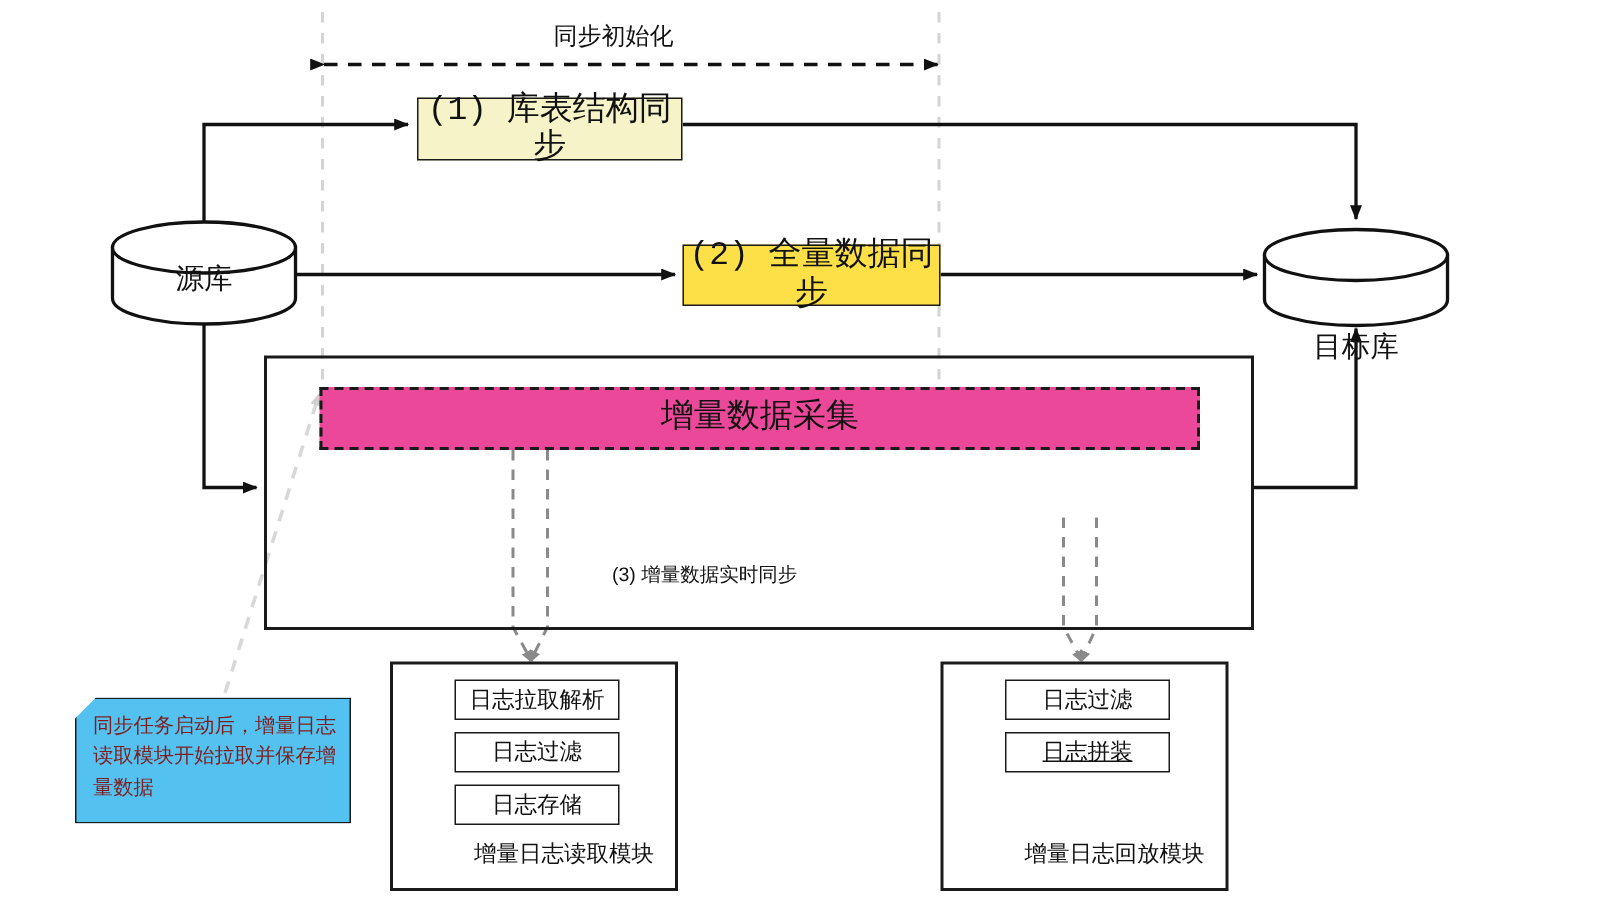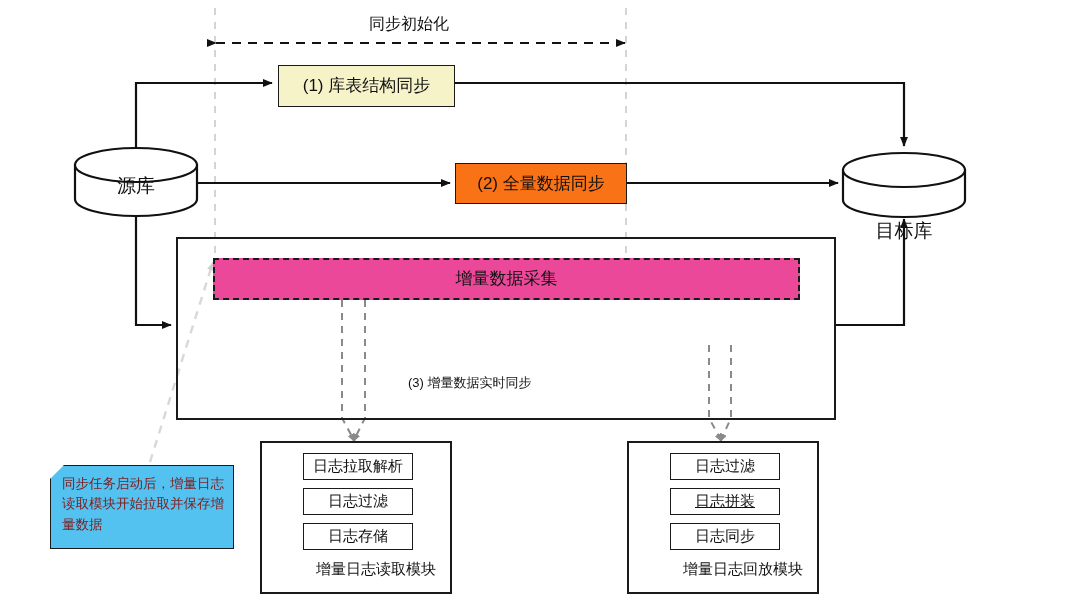--- a/index.html
+++ b/index.html
@@ -8,23 +8,23 @@
     font-family:"Liberation Sans","DejaVu Sans",sans-serif;
     overflow:hidden;position:relative;
   }
   #stage{position:absolute;inset:0;width:1080px;height:608px;}
   svg#wires{position:absolute;left:0;top:0;width:1080px;height:608px;pointer-events:none;}
 
   .node{position:absolute;box-sizing:border-box;display:flex;align-items:center;justify-content:center;
         text-align:center;color:#111111;}
 
   
-  .pbox{border:1.6px solid #1a1a1a;font-size:17px;line-height:1.15;}
+  .pbox{border:1.6px solid #1a1a1a;font-size:22px;line-height:1.15;font-family:Liberation Mono, monospace;}
   .pbox.yellow{background:#f6f3c8;}
-  .pbox.green {background:#f97316;}
+  .pbox.green {background:#fde047;}
   .pbox.blue  {background:#54c2f0;}
   .pbox.graydash{background:#ec4899;border:2px dashed #1a1a1a;}
 
   
   .outerbox{position:absolute;box-sizing:border-box;border:2px solid #1a1a1a;background:transparent;}
   .outerlabel{position:absolute;font-size:13px;color:#111;white-space:nowrap;}
 
   
   .panel{position:absolute;box-sizing:border-box;border:2px solid #1a1a1a;background:#ffffff;}
   .panel .slot{position:absolute;box-sizing:border-box;border:1.8px solid #1a1a1a;background:#fff;
@@ -136,21 +136,20 @@
   <div class="panel" style="left:260px;top:441px;width:192px;height:153px;">
     <div class="slot" style="left:41px;top:10px;width:110px;height:27px;">日志拉取解析</div>
     <div class="slot" style="left:41px;top:45px;width:110px;height:27px;">日志过滤</div>
     <div class="slot" style="left:41px;top:80px;width:110px;height:27px;">日志存储</div>
     <div class="ptitle" style="top:117px;">增量日志读取模块</div>
   </div>
 
   <div class="panel" style="left:627px;top:441px;width:192px;height:153px;">
     <div class="slot" style="left:41px;top:10px;width:110px;height:27px;">日志过滤</div>
     <div class="slot" style="left:41px;top:45px;width:110px;height:27px;text-decoration:underline;">日志拼装</div>
-    <div class="slot" style="left:41px;top:80px;width:110px;height:27px;">日志同步</div>
     <div class="ptitle" style="top:117px;">增量日志回放模块</div>
   </div>
 
   <div class="note" style="left:50px;top:465px;width:184px;height:84px;">
     <span>同步任务启动后，增量日志读取模块开始拉取并保存增量数据</span>
   </div>
 
 </div>
 
 </body></html>

